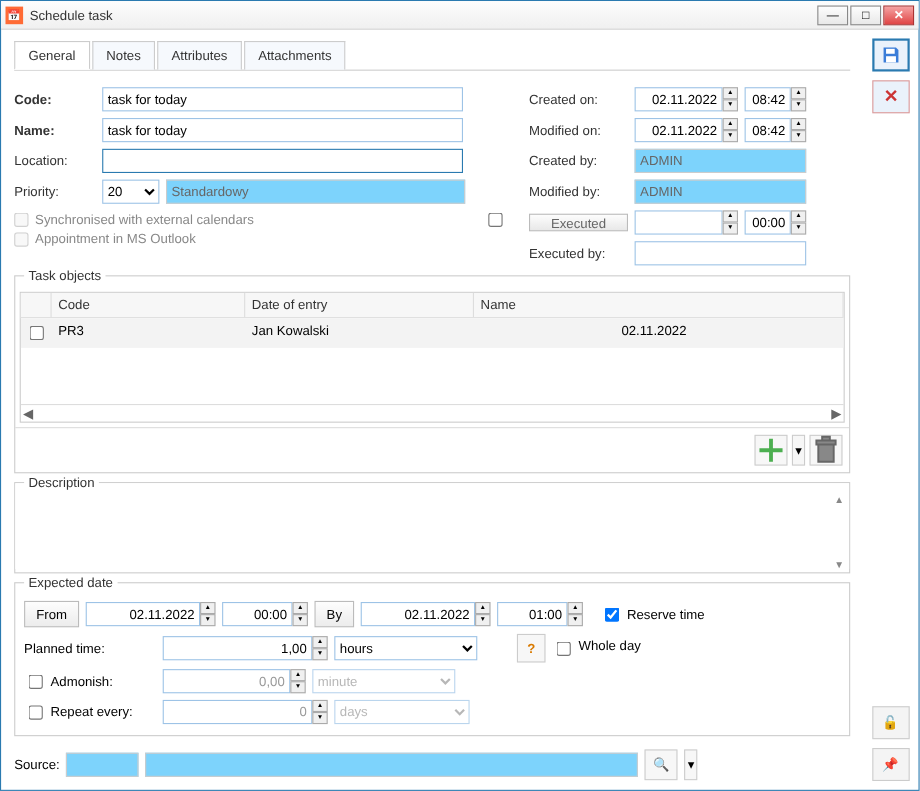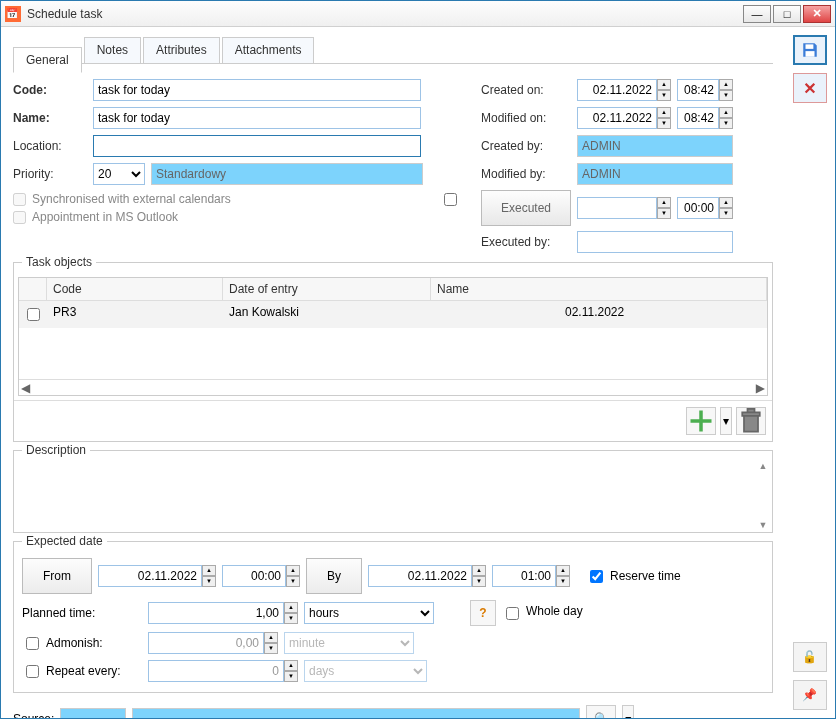--- a/index.html
+++ b/index.html
@@ -12,21 +12,21 @@
 .win-btn { width: 28px; height: 18px; border: 1px solid #888; background: linear-gradient(#fdfdfd,#e8e8e8); display: flex; align-items: center; justify-content: center; cursor: pointer; font-size: 11px; }
 .win-btn.close { background: linear-gradient(#f5a3a3,#e04545); border-color: #a33; color: #fff; font-weight: bold; }
 .content { display: flex; height: calc(100% - 26px); }
 .main { flex: 1; padding: 10px 12px; overflow: auto; }
 .sidebar { width: 50px; padding: 8px 6px; display: flex; flex-direction: column; align-items: center; gap: 8px; }
 .side-btn { width: 34px; height: 30px; border: 1px solid #9dc3e6; background: #eaf2fb; display: flex; align-items: center; justify-content: center; cursor: pointer; }
 .side-btn.save { border: 2px solid #2a7ab0; }
 .side-btn svg { width: 18px; height: 18px; }
 .tabs { display: flex; border-bottom: 1px solid #ccc; margin-bottom: 14px; }
 .tab { padding: 5px 12px; border: 1px solid #ccc; border-bottom: none; background: #f6f9fd; margin-right: 2px; cursor: pointer; color: #333; }
-.tab.active { background: #fff; border-bottom: 1px solid #fff; position: relative; top: 10px; }
+.tab.active { background: #fff; border-bottom: 1px solid #fff; position: relative; top: 0; }
 .form-area { display: flex; gap: 20px; margin-bottom: 8px; }
 .form-col { display: flex; flex-direction: column; gap: 4px; }
 .form-row { display: flex; align-items: center; gap: 6px; min-height: 24px; }
 .lbl { width: 74px; color: #333; }
 .lbl.bold { font-weight: bold; }
 .lbl2 { width: 90px; color: #333; }
 .txt { height: 22px; border: 1px solid #9dc3e6; padding: 2px 4px; background: #fff; }
 .txt.ro { background: #7dd3fc; color: #666; border-color: #ccc; }
 .spin { display: flex; }
 .spin input { height: 22px; border: 1px solid #9dc3e6; text-align: right; padding: 2px 4px; }
@@ -44,22 +44,22 @@
 .grid-row div { padding: 4px 6px; }
 .grid-row.alt { background: #f3f3f3; }
 .grid-scroll { height: 16px; border-top: 1px solid #ddd; display: flex; align-items: center; justify-content: space-between; padding: 0 2px; font-size: 10px; color: #666; }
 .grid-toolbar { display: flex; justify-content: flex-end; gap: 4px; padding: 6px; border-top: 1px solid #ddd; }
 .tb-btn { width: 30px; height: 28px; border: 1px solid #ccc; background: #f7f7f7; display: flex; align-items: center; justify-content: center; cursor: pointer; }
 .tb-btn.narrow { width: 12px; }
 .desc-area { width: 100%; height: 78px; border: none; resize: none; padding: 4px; }
 .desc-scroll { position: absolute; right: 2px; top: 10px; bottom: 2px; width: 14px; display: flex; flex-direction: column; justify-content: space-between; }
 .desc-scroll span { font-size: 9px; color: #888; text-align: center; }
 .exp-row { display: flex; align-items: center; gap: 6px; padding: 10px 8px 6px; flex-wrap: wrap; }
-.btn { height: 36px; padding: 0 20px; border: 1px solid #bbb; background: linear-gradient(#fdfdfd,#ececec); cursor: pointer; }
-.exec-btn { height: 36px; width: 108px; border: 1px solid #bbb; background: linear-gradient(#fdfdfd,#e8e8e8); color: #666; cursor: pointer; }
+.btn { height: 24px; padding: 0 10px; border: 1px solid #bbb; background: linear-gradient(#fdfdfd,#ececec); cursor: pointer; }
+.exec-btn { height: 16px; width: 108px; border: 1px solid #bbb; background: linear-gradient(#fdfdfd,#e8e8e8); color: #666; cursor: pointer; }
 .col-check { width: 28px; display: flex; align-items: center; justify-content: center; }
 .src-row { display: flex; align-items: center; gap: 6px; margin-top: 12px; }
 .spacer { flex: 1; }
 </style>
 </head>
 <body>
 
 <div class="window">
   <div class="titlebar">
     <div class="titlebar-icon">📅</div>

